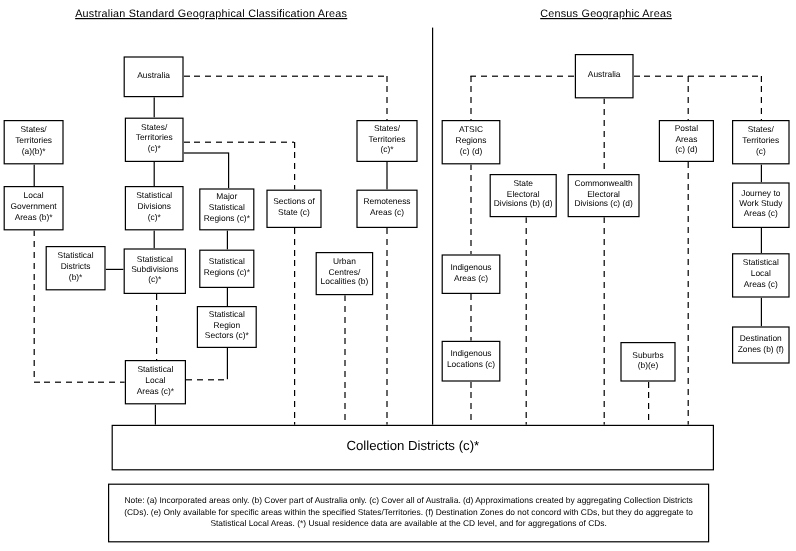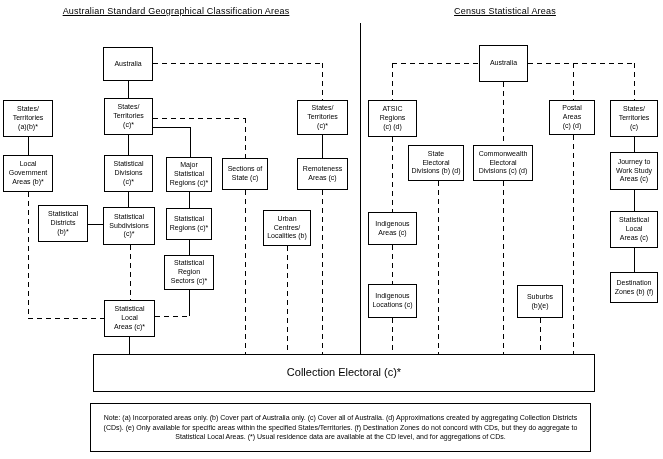--- a/index.html
+++ b/index.html
@@ -28,21 +28,21 @@
     position:absolute;border:1px solid #000;box-sizing:border-box;
     display:flex;align-items:center;justify-content:center;
     font-size:7px;line-height:1.4;text-align:center;padding:2px 10px;z-index:2;background:#fff;
   }
 </style>
 </head>
 <body>
 
 <div id="canvas">
   <div class="title" style="left:35px;top:6px;width:282px;">Australian Standard Geographical Classification Areas</div>
-  <div class="title" style="left:415px;top:6px;width:180px;">Census Statistical Areas</div>
+  <div class="title" style="left:415px;top:6px;width:180px;">Census Geographic Areas</div>
 
   <div id="edges">
       <div class="edge v solid" style="left: 360px; top: 23px; height: 331px;"></div>
       <div class="edge v solid" style="left: 128px; top: 81px; height: 17px;"></div>
       <div class="edge v solid" style="left: 128px; top: 135px; height: 20px;"></div>
       <div class="edge v solid" style="left: 128px; top: 192px; height: 15px;"></div>
       <div class="edge v solid" style="left: 28px; top: 137px; height: 18px;"></div>
       <div class="edge h solid" style="left: 88px; top: 224px; width: 15px;"></div>
       <div class="edge h solid" style="left: 153px; top: 127px; width: 37px;"></div>
       <div class="edge v solid" style="left: 190px; top: 127px; height: 30px;"></div>
@@ -253,21 +253,21 @@
         </div>
       </div>
       <div class="node" style="left: 517px; top: 285px; width: 46px; height: 33px;">
         <div class="node-label">
           <div>Suburbs</div>
           <div>(b)(e)</div>
         </div>
       </div>
       <div class="node big" style="left: 93px; top: 354px; width: 502px; height: 38px;">
         <div class="node-label">
-          <div>Collection Electoral (c)*</div>
+          <div>Collection Districts (c)*</div>
         </div>
       </div>
     </div>
 
   <div id="note-box" style="left:90px;top:403px;width:501px;height:49px;">
     <span>Note: (a) Incorporated areas only. (b) Cover part of Australia only. (c) Cover all of Australia. (d) Approximations created by aggregating Collection Districts (CDs). (e) Only available for specific areas within the specified States/Territories. (f) Destination Zones do not concord with CDs, but they do aggregate to Statistical Local Areas. (*) Usual residence data are available at the CD level, and for aggregations of CDs.</span>
   </div>
 </div>
 
 </body></html>

